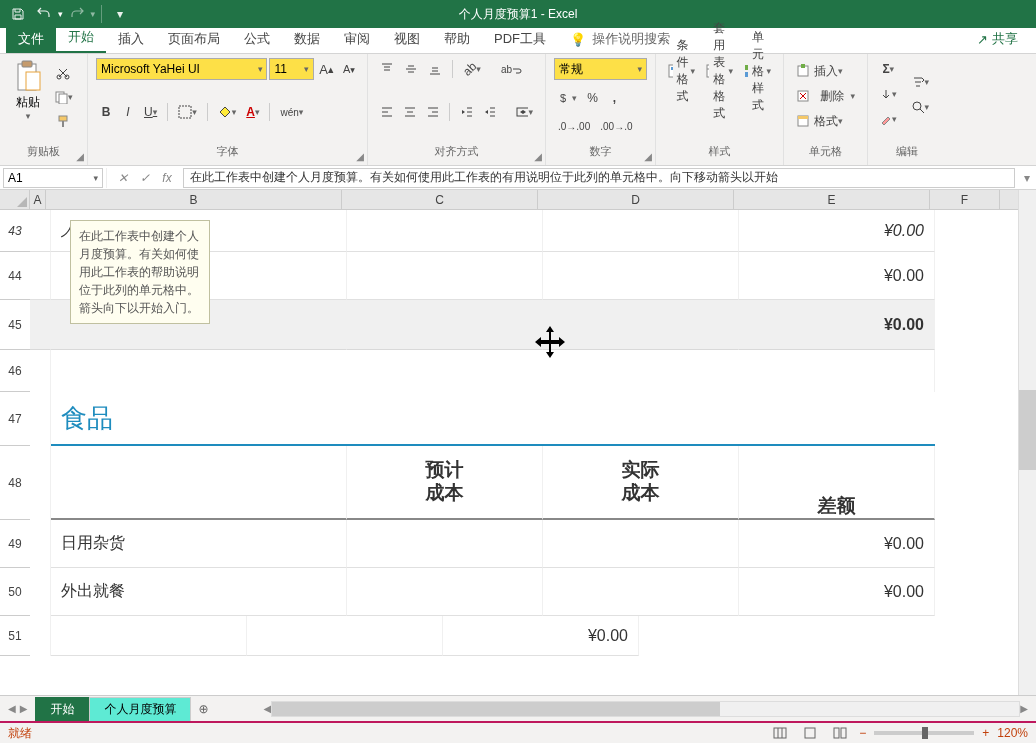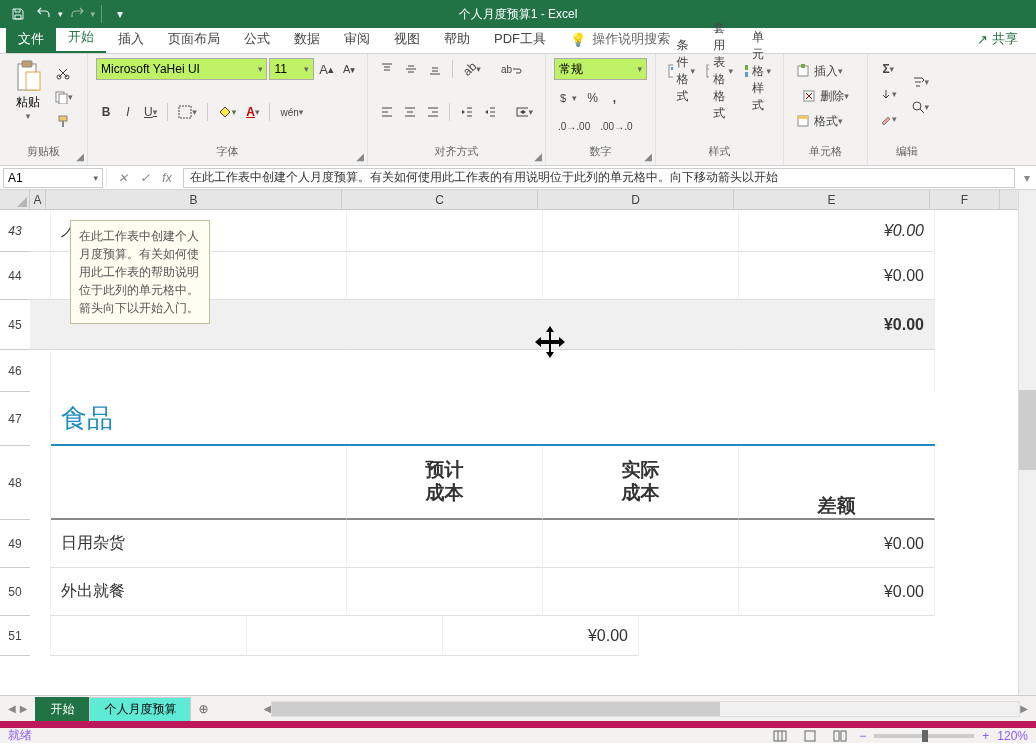--- a/index.html
+++ b/index.html
@@ -24,21 +24,21 @@
 .tab-share { margin-left: auto; color: #217346; display: flex; align-items: center; gap: 4px; }
 
 
 .ribbon { height: 112px; background: #f3f2f1; border-bottom: 1px solid #d4d4d4; display: flex; }
 .rgroup { border-right: 1px solid #e1e1e1; padding: 4px 8px; display: flex; flex-direction: column; justify-content: space-between; position: relative; }
 .rgroup-label { text-align: center; font-size: 11px; color: #666; padding-bottom: 2px; display: flex; align-items: center; justify-content: center; gap: 4px; }
 .dlglaunch { font-size: 10px; color: #888; position: absolute; right: 3px; bottom: 3px; }
 .rrow { display: flex; align-items: center; gap: 2px; }
 .rbtn { padding: 2px 4px; display: flex; align-items: center; justify-content: center; min-width: 20px; height: 22px; color: #444; }
 .rbtn svg { display: block; }
-.font-combo { height: 22px; border: 1px solid #ababab; background: #bef264; padding: 0 4px; display: flex; align-items: center; justify-content: space-between; }
+.font-combo { height: 22px; border: 1px solid #ababab; background: #fde047; padding: 0 4px; display: flex; align-items: center; justify-content: space-between; }
 .font-combo.name { width: 180px; }
 .font-combo.size { width: 46px; }
 .caret { font-size: 9px; color: #666; }
 
 
 .clip-wrap { display: flex; gap: 2px; }
 .paste-big { display: flex; flex-direction: column; align-items: center; padding: 2px 6px; }
 .paste-big .lbl { font-size: 12px; margin-top: 2px; }
 
 
@@ -80,21 +80,21 @@
 .sheetnav { display: flex; gap: 4px; padding: 0 8px; }
 .sheetnav-btn { color: #888; font-size: 10px; }
 .sheettab { padding: 3px 14px; background: #5eead4; border: 1px solid #ccc; border-bottom: none; font-size: 12px; }
 .sheettab.active { background: #217346; color: #fff; border-color: #217346; }
 .addsheet { width: 24px; text-align: center; color: #666; }
 .hscroll { flex: 1; display: flex; align-items: center; padding: 0 8px; }
 .hscroll-track { flex: 1; height: 16px; background: #f0f0f0; border: 1px solid #ddd; position: relative; }
 .hscroll-thumb { position: absolute; left: 0; width: 60%; height: 100%; background: #cdcdcd; }
 
 
-.statusbar { height: 22px; background: #f3f2f1; border-top: 7px solid #be185d; display: flex; align-items: center; padding: 0 8px; font-size: 12px; color: #8b5cf6; }
+.statusbar { height: 22px; background: #f3f2f1; border-top: 2px solid #be185d; display: flex; align-items: center; padding: 0 8px; font-size: 12px; color: #c2410c; }
 .statusbar .right { margin-left: auto; display: flex; align-items: center; gap: 8px; }
 .viewbtn { width: 22px; height: 18px; display: flex; align-items: center; justify-content: center; border: 1px solid transparent; }
 .zoomslider { width: 100px; height: 4px; background: #ccc; position: relative; }
 .zoomslider::before, .zoomslider::after { content: ''; position: absolute; width: 10px; height: 10px; top: -3px; }
 .zoomthumb { position: absolute; left: 48px; top: -4px; width: 6px; height: 12px; background: #666; }
 
 .underline-dbl { border-bottom: 2px solid #1e8cbe; }
 
 
 .rh-43 { height: 42px; font-style: italic; } .rh-44 { height: 48px; } .rh-45 { height: 50px; }
@@ -406,21 +406,21 @@
   <div class="rgroup" style="width:84px">
     <div style="display:flex;flex-direction:column;gap:3px;padding-top:2px">
       <div class="rbtn" style="justify-content:flex-start;width:100%">
         <svg width="14" height="14">
             <rect x="2" y="2" width="10" height="10" fill="#fff" stroke="#888"></rect>
             <rect x="5" y="0" width="4" height="4" fill="#70ad47"></rect>
           </svg>
         <span style="margin-left:4px">插入</span>
           <span class="caret">▾</span>
       </div>
-      <div class="rbtn" style="justify-content:center;width:100%">
+      <div class="rbtn" style="justify-content:space-between;width:100%">
         <svg width="14" height="14">
             <rect x="2" y="2" width="10" height="10" fill="#fff" stroke="#888"></rect>
             <line x1="4" y1="4" x2="10" y2="10" stroke="#c00"></line>
             <line x1="10" y1="4" x2="4" y2="10" stroke="#c00"></line>
           </svg>
         <span style="margin-left:4px">删除</span>
           <span class="caret">▾</span>
       </div>
       <div class="rbtn" style="justify-content:flex-start;width:100%">
         <svg width="14" height="14">

